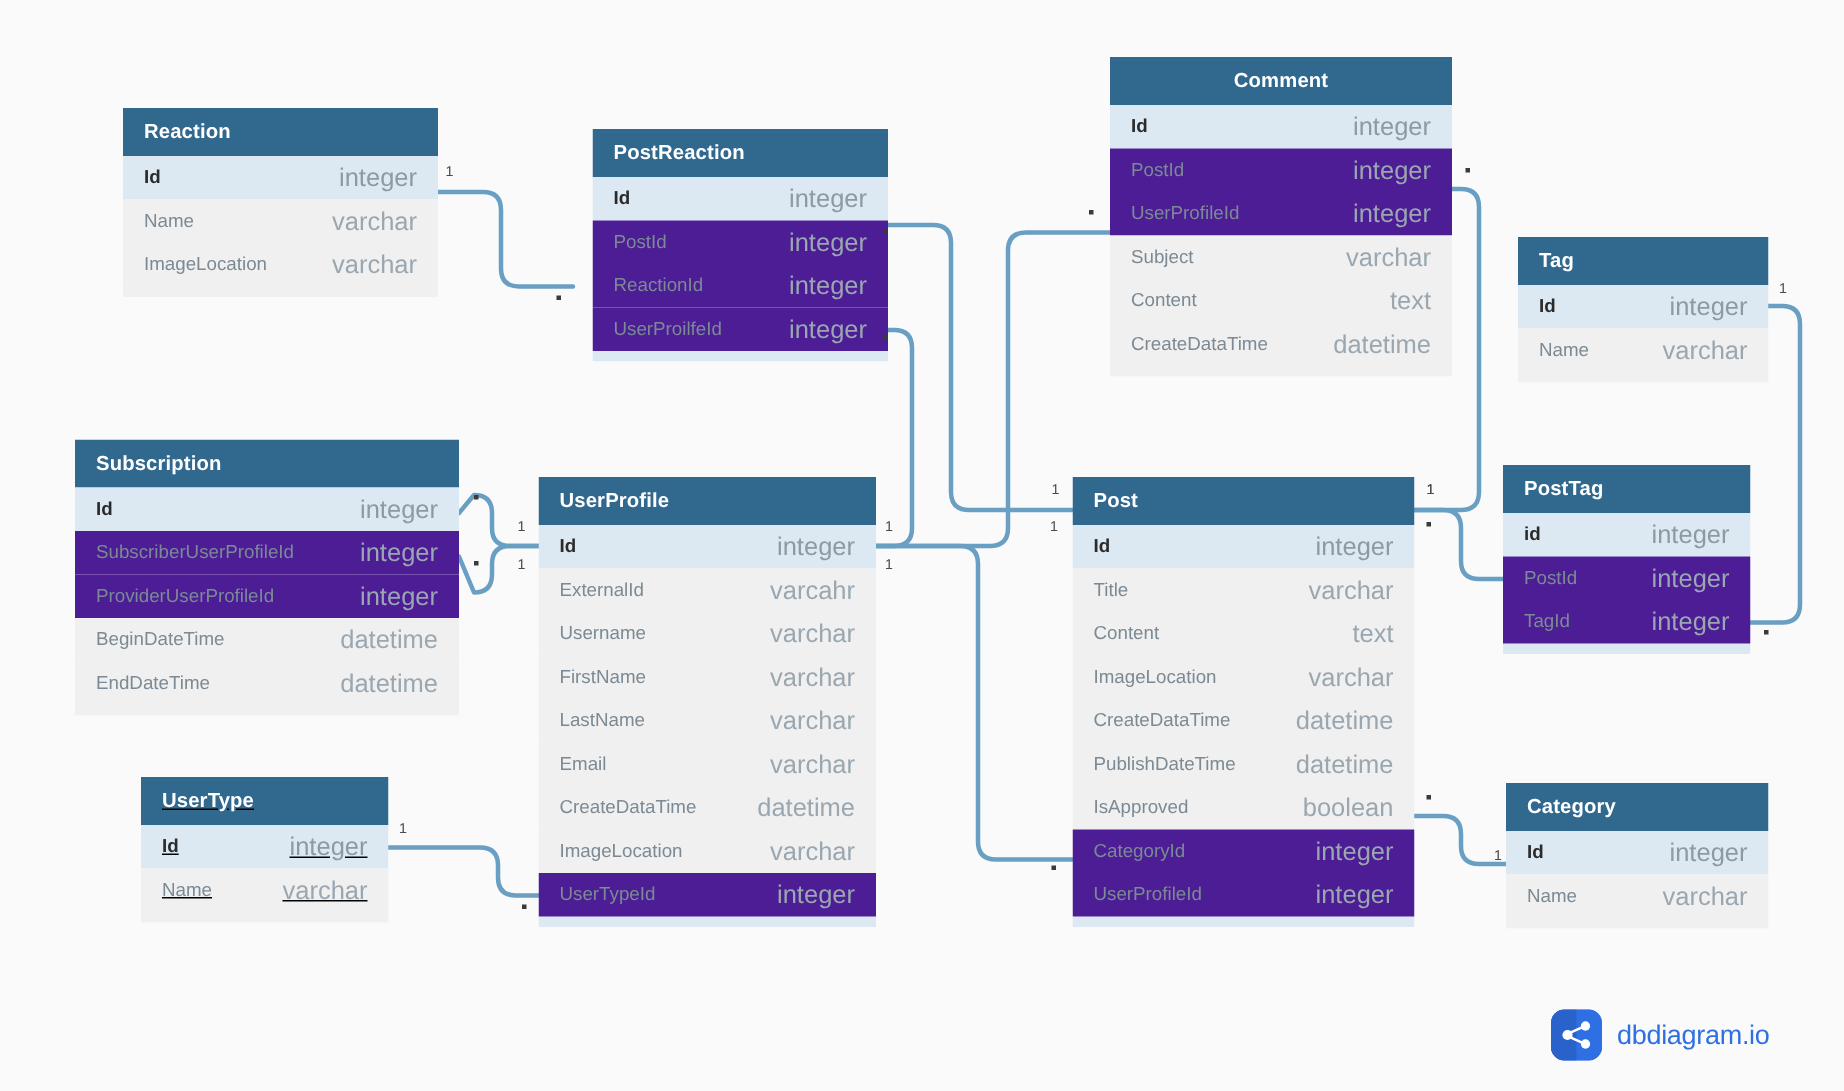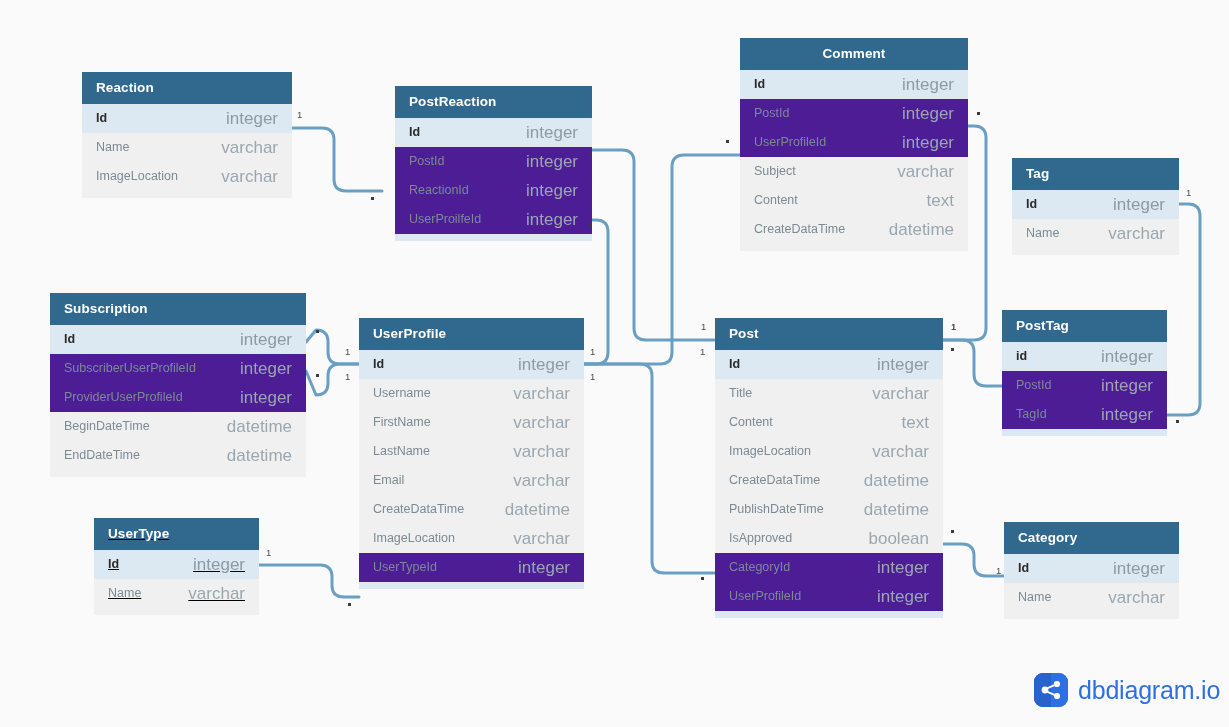--- a/index.html
+++ b/index.html
@@ -105,21 +105,21 @@
   }
   #brand-mark {
     width: 34px;
     height: 34px;
     border-radius: 9px;
     background: #2f6fe4;
     position: relative;
     flex: none;
   }
   #brand-text {
-    font-size: 25px;
+    font-size: 18px;
     color: #2f6fe4;
     font-family: "Liberation Sans", sans-serif;
     letter-spacing: -0.2px;
   }
 </style>
 </head>
 <body>
 
 <div id="canvas">
 
@@ -293,20 +293,24 @@
           <span class="field-name">TagId</span>
           <span class="field-type">integer</span>
         </div>
         <div class="card-pad tinted"></div>
       </div>
       <div class="table-card" style="left: 359px; top: 318px; width: 225px;">
         <div class="table-header">UserProfile</div>
         <div class="field-row pk">
           <span class="field-name">Id</span>
           <span class="field-type">integer</span>
+        </div>
+        <div class="field-row">
+          <span class="field-name">ExternalId</span>
+          <span class="field-type">varcahr</span>
         </div>
         <div class="field-row">
           <span class="field-name">Username</span>
           <span class="field-type">varchar</span>
         </div>
         <div class="field-row">
           <span class="field-name">FirstName</span>
           <span class="field-type">varchar</span>
         </div>
         <div class="field-row">

